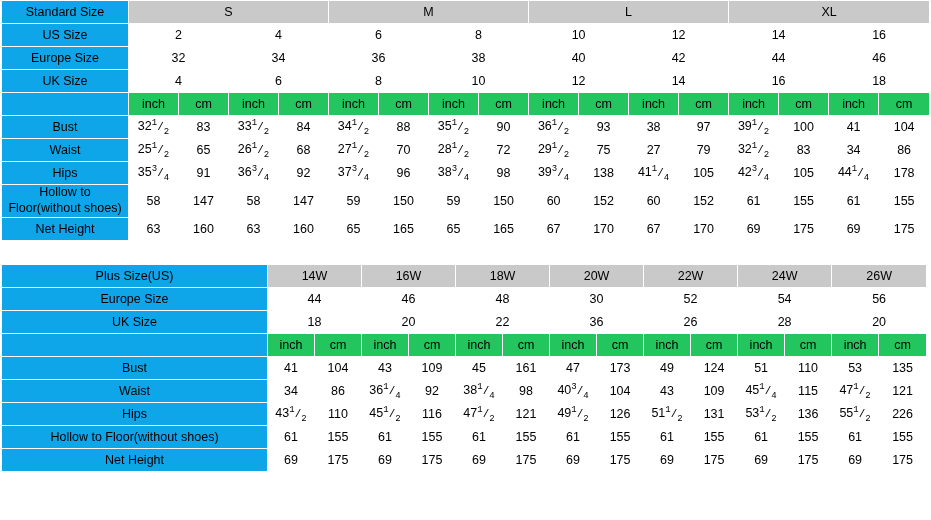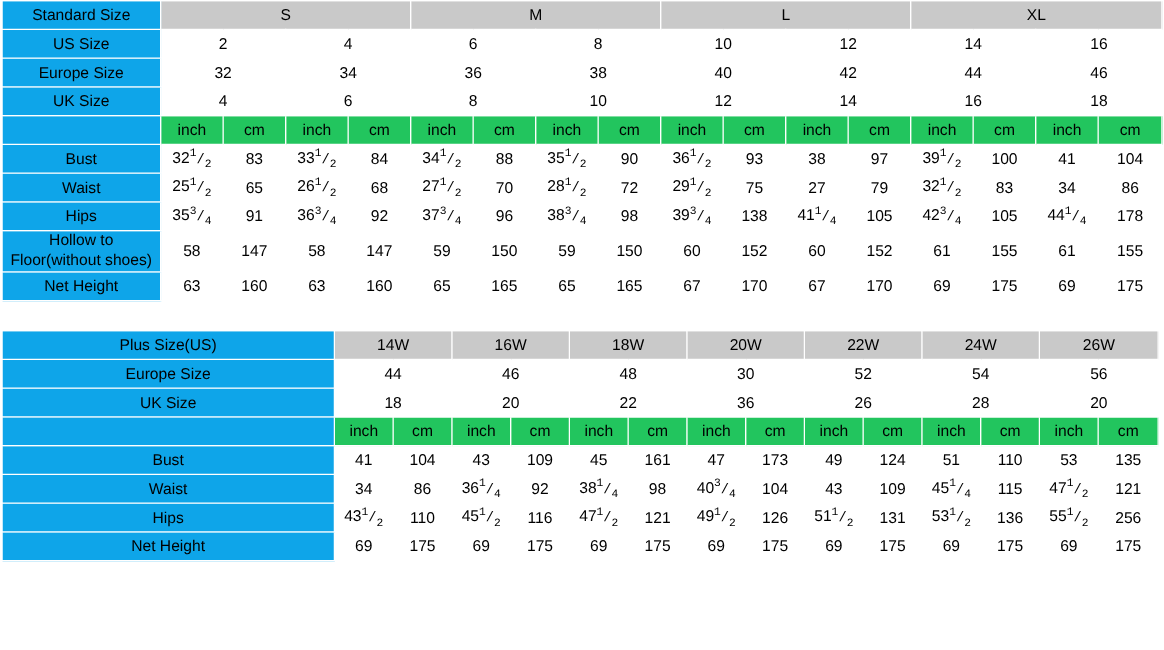--- a/index.html
+++ b/index.html
@@ -311,21 +311,38 @@
           <td class="val">116</td>
           <td class="val">47<span class="frac"><sup>1</sup><span class="sl">/</span><sub>2</sub></span></td>
           <td class="val">121</td>
           <td class="val">49<span class="frac"><sup>1</sup><span class="sl">/</span><sub>2</sub></span></td>
           <td class="val">126</td>
           <td class="val">51<span class="frac"><sup>1</sup><span class="sl">/</span><sub>2</sub></span></td>
           <td class="val">131</td>
           <td class="val">53<span class="frac"><sup>1</sup><span class="sl">/</span><sub>2</sub></span></td>
           <td class="val">136</td>
           <td class="val">55<span class="frac"><sup>1</sup><span class="sl">/</span><sub>2</sub></span></td>
-          <td class="val">256</td>
+          <td class="val">226</td>
+        </tr>
+        <tr class="r">
+          <td class="lbl">Hollow to Floor(without shoes)</td>
+          <td class="val">61</td>
+          <td class="val">155</td>
+          <td class="val">61</td>
+          <td class="val">155</td>
+          <td class="val">61</td>
+          <td class="val">155</td>
+          <td class="val">61</td>
+          <td class="val">155</td>
+          <td class="val">61</td>
+          <td class="val">155</td>
+          <td class="val">61</td>
+          <td class="val">155</td>
+          <td class="val">61</td>
+          <td class="val">155</td>
         </tr>
         <tr class="r">
           <td class="lbl">Net Height</td>
           <td class="val">69</td>
           <td class="val">175</td>
           <td class="val">69</td>
           <td class="val">175</td>
           <td class="val">69</td>
           <td class="val">175</td>
           <td class="val">69</td>

